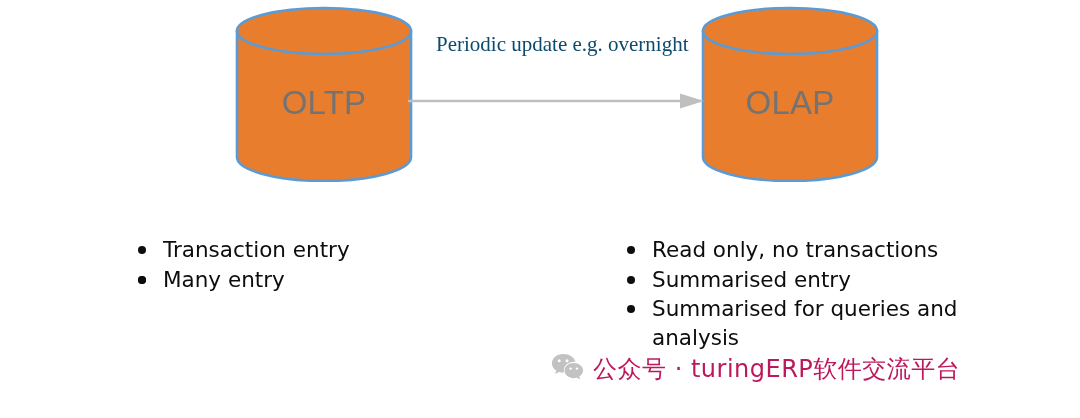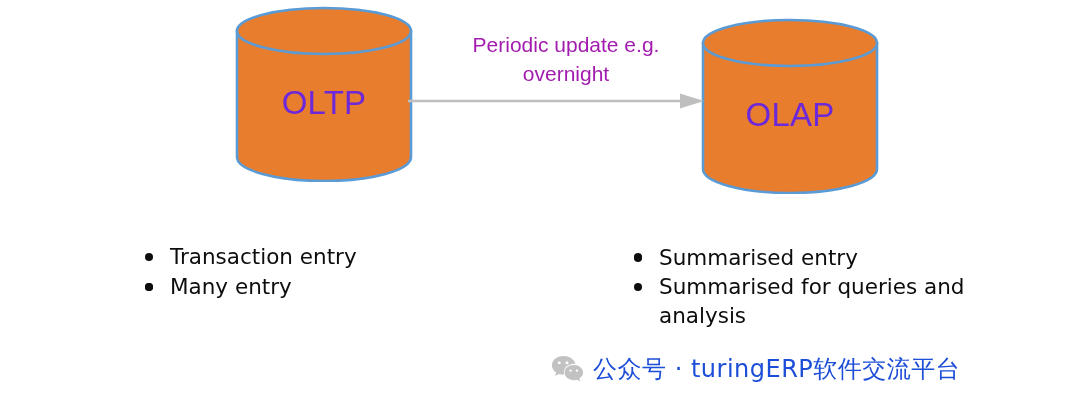--- a/index.html
+++ b/index.html
@@ -38,54 +38,53 @@
   }
   .cyl-label {
     position: absolute;
     left: 0;
     top: 78px;
     width: 180px;
     text-align: center;
     font-family: "Liberation Sans", sans-serif;
     font-size: 33px;
     line-height: 38px;
-    color: #6d28d9;
+    color: #737373;
     letter-spacing: 0.2px;
     white-space: nowrap;
   }
 
   #cyl-oltp { left: 234px; top: 6px; }
-  #cyl-olap { left: 700px; top: 18px; }
+  #cyl-olap { left: 700px; top: 6px; }
 
   
   .arrow {
     position: absolute;
     left: 408px;
     top: 90px;
     width: 300px;
     height: 22px;
   }
   .arrow svg { display: block; }
 
   .arrow-caption {
     position: absolute;
     left: 436px;
     top: 30px;
     width: 260px;
-    font-family: Liberation Sans, sans-serif;
+    font-family: Liberation Serif, serif;
     font-size: 21px;
     line-height: 29px;
-    color: #a21caf;
-    text-align: center;
+    color: #0c4a6e;
   }
 
   
   .bullets {
     position: absolute;
-    margin: 12px;
+    margin: 5px;
     padding: 0;
     list-style: none;
   }
   .bullets li {
     position: relative;
     padding-left: 27px;
     font-family: "DejaVu Sans", sans-serif;
     font-size: 21.5px;
     line-height: 29px;
     color: #0d0d0d;
@@ -103,23 +102,22 @@
 
   #list-oltp { left: 131px; top: 230px; width: 380px; }
   #list-olap { left: 620px; top: 230px; width: 380px; }
 
   
   .watermark {
     position: absolute;
     left: 551px;
     top: 353px;
     display: flex;
-    align-items: center;
     gap: 9px;
-    color: #1d4ed8;
+    color: #be185d;
     font-family: "DejaVu Sans", sans-serif;
     font-size: 24px;
     line-height: 32px;
     white-space: nowrap;
     user-select: none;
   }
   .watermark .wm-icon {
     display: block;
     width: 33px;
     height: 29px;
@@ -169,20 +167,21 @@
     </li>
     <li>
       <span class="dot"></span>
       <span>Many entry</span>
     </li>
   </ul>
 
   <ul class="bullets" id="list-olap">
     <li>
       <span class="dot"></span>
+      <span>Read only, no transactions</span>
     </li>
     <li>
       <span class="dot"></span>
       <span>Summarised entry</span>
     </li>
     <li>
       <span class="dot"></span>
       <span>Summarised for queries and analysis</span>
     </li>
   </ul>

